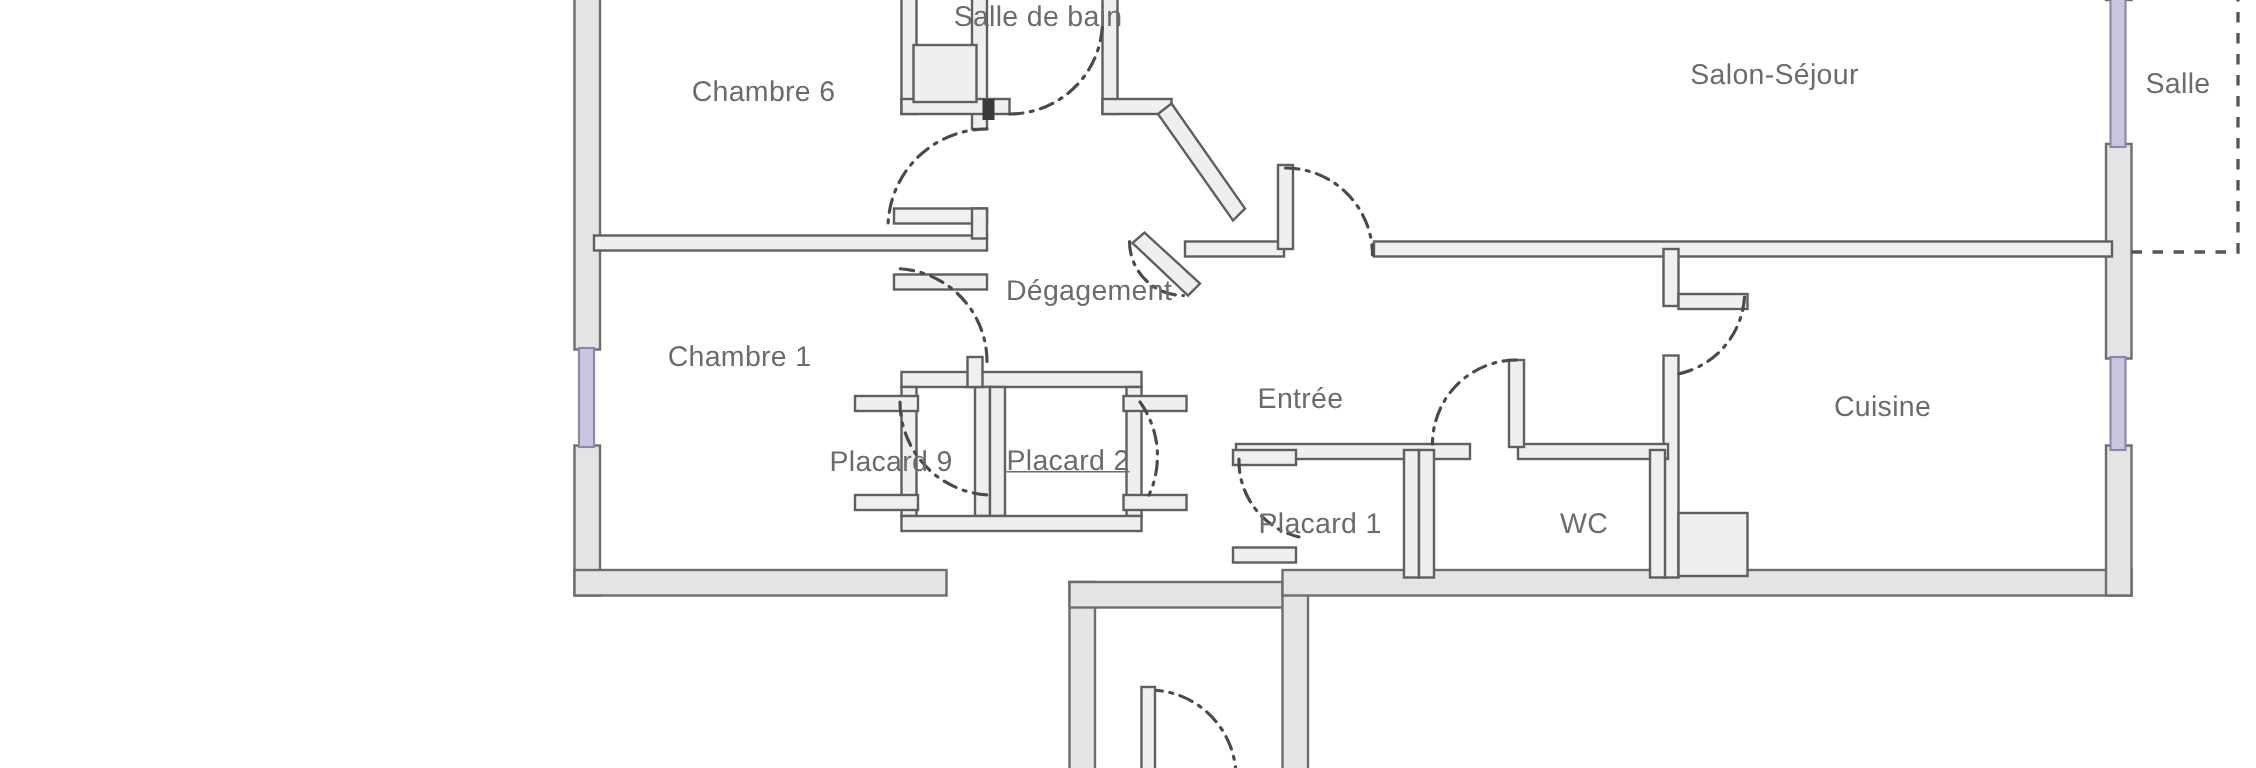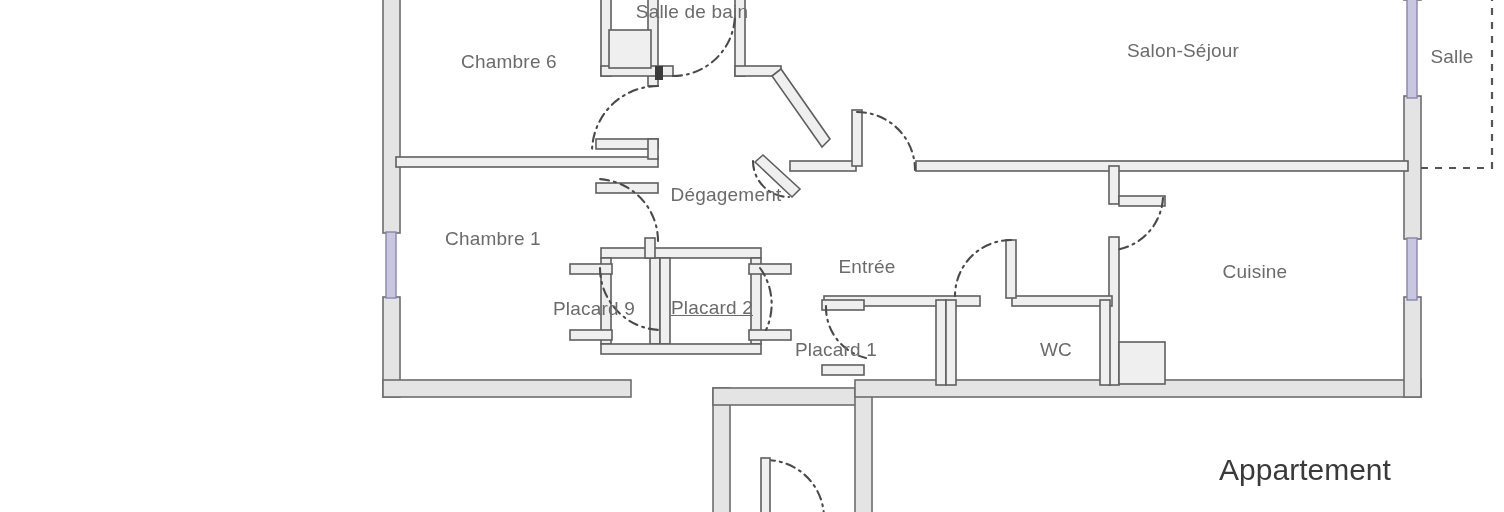--- a/index.html
+++ b/index.html
@@ -201,19 +201,18 @@
   <div class="room-label" style="left:726px;  top:195px;">Dégagement</div>
 
   <div class="room-label" style="left:867px;  top:239px;margin-top:28px;">Entrée</div>
 
   <div class="room-label" style="left:1255px; top:272px;">Cuisine</div>
 
   <div class="room-label" style="left:594px;  top:309px;">Placard 9</div>
 
   <div class="room-label" style="left:712px;  top:308px;text-decoration:underline;">Placard 2</div>
 
-  <div class="room-label" style="left:836px;  top:350px;">Placard 1</div>
+  <div class="room-label" style="left:880px;  top:350px;">Placard 1</div>
 
   <div class="room-label" style="left:1016px; top:350px;margin-left:40px;">WC</div>
 
-  <div class="plan-title" style="left:1305px; top:470px;">Appartement</div>
 
 </div>
 
 </body></html>

